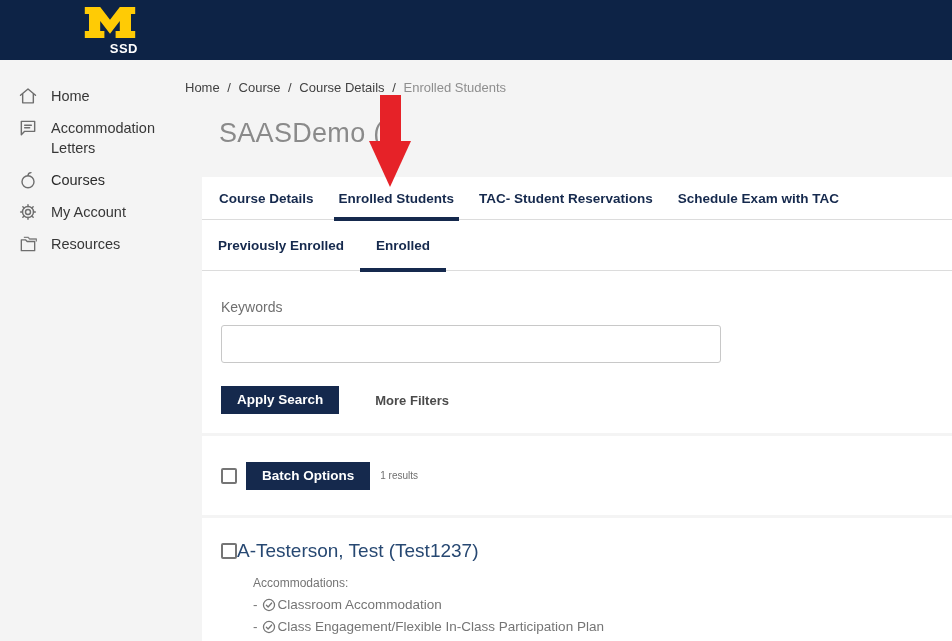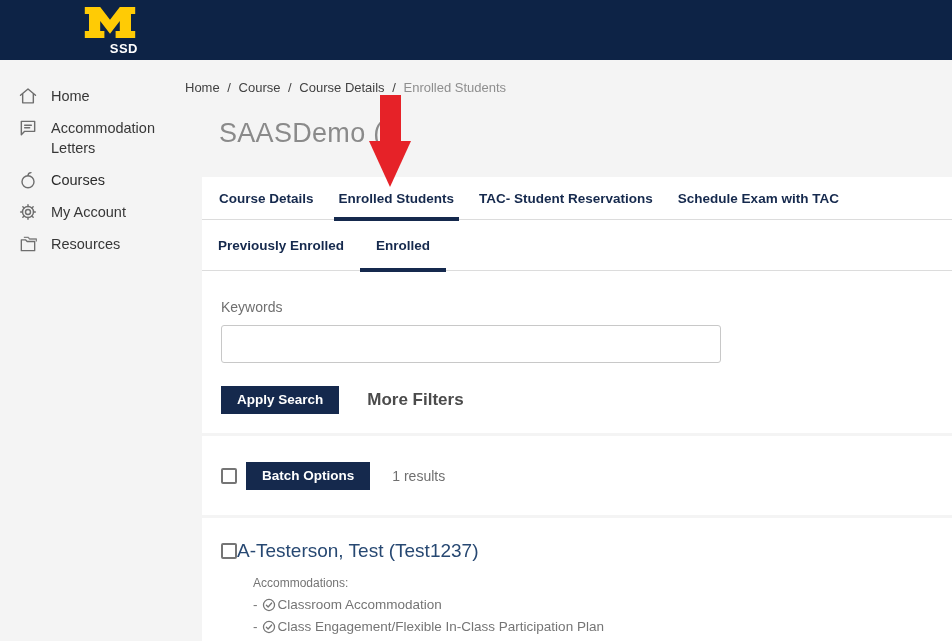--- a/index.html
+++ b/index.html
@@ -47,26 +47,26 @@
             color:#15294d; cursor:pointer; position:relative; white-space:nowrap; }
   .subtab.active::after { content:""; position:absolute; left:0; right:0; bottom:-2px; height:4px; background:#15294d; }
 
   .search-area { padding:28px 19px 19px; }
   .kw-label { display:block; font-size:14px; color:#6f6f6f; margin-bottom:10px; }
   .kw-input { width:500px; height:38px; border:1px solid #c8c8c8; border-radius:3px; background:#fff;
               font-size:14px; color:#333; padding:0 10px; outline:none; display:block; }
   .search-actions { margin-top:23px; display:flex; align-items:center; }
   .btn-navy { background:#15294d; color:#ffffff; border:none; border-radius:0; font-weight:700;
               font-size:13.5px; padding:7px 16px; cursor:pointer; font-family:"Liberation Sans", sans-serif; line-height:14px; height:28px; }
-  .more-filters { margin-left:28px; font-size:17px; font-weight:600; color:#4b4b4b; cursor:pointer; }
+  .more-filters { margin-left:36px; font-size:13px; font-weight:600; color:#4b4b4b; cursor:pointer; }
 
   .checkbox { width:16px; height:16px; border:2px solid #757575; border-radius:2px; background:#fff;
               display:inline-block; flex-shrink:0; cursor:pointer; }
   .card-batch .btn-navy { margin-left:9px; }
-  .results-count { margin-left:22px; font-size:14px; color:#6f6f6f; }
+  .results-count { margin-left:10px; font-size:10px; color:#6f6f6f; }
 
   .student-row { display:flex; align-items:center; gap:0; }
   .student-name { font-size:19px; color:#274872; cursor:pointer; text-decoration:none; line-height:24px; }
   .accommodations { margin-left:32px; margin-top:13px; }
   .acc-label { font-size:12px; color:#757575; margin-bottom:7px; }
   .acc-item { display:flex; align-items:center; font-size:13.5px; color:#757575; margin-bottom:7px; }
   .acc-item .dash { margin-right:4px; }
   .check-icon { width:14px; height:14px; display:inline-flex; margin-right:2px; flex-shrink:0; }
   .check-icon svg { width:14px; height:14px; }
 </style>

